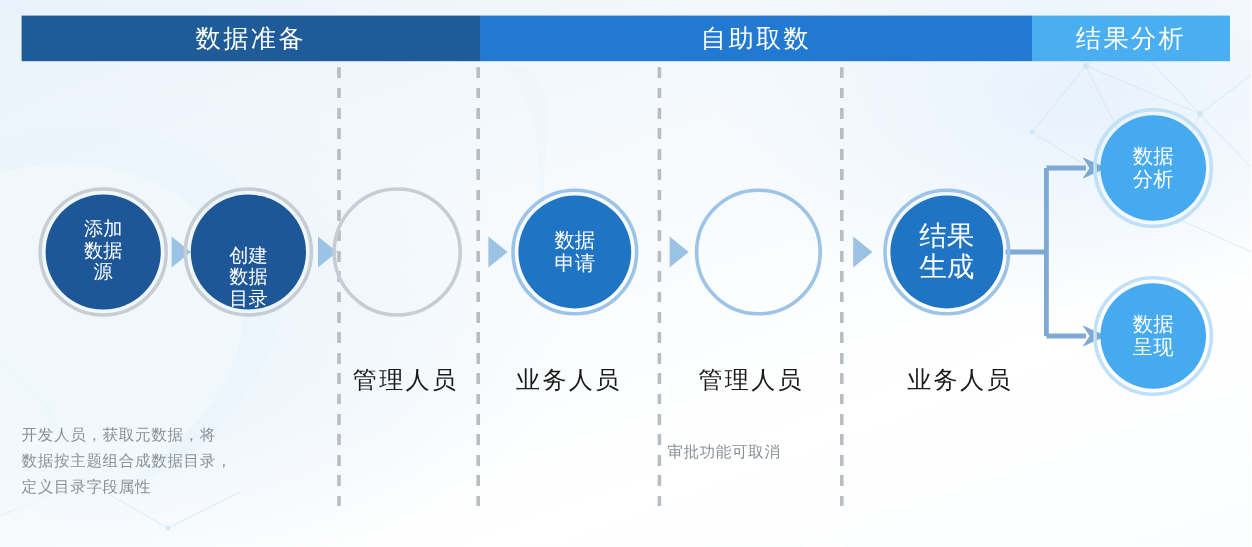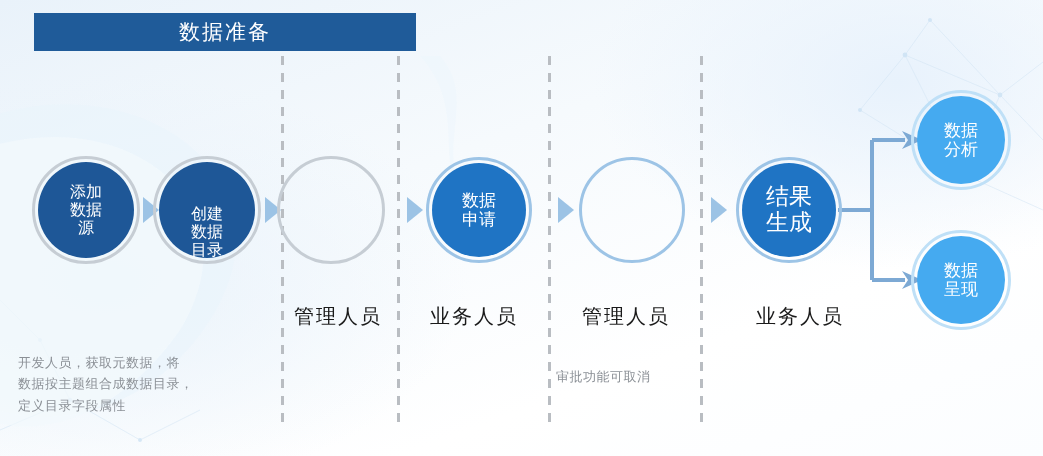--- a/index.html
+++ b/index.html
@@ -37,21 +37,21 @@
   .bg-swoosh {
     position: absolute;
     left: 0; top: 0;
     width: 1043px; height: 456px;
     opacity: .75;
   }
 
   
   .phase-bar {
     position: absolute;
-    left: 34px;
+    left: 18px;
     top: 13px;
     width: 1007px;
     height: 38px;
     display: flex;
     justify-content: space-between;
   }
   .phase {
     display: flex;
     align-items: center;
     justify-content: center;
@@ -169,20 +169,26 @@
   <svg class="bg-swoosh" viewBox="0 0 1043 456" preserveAspectRatio="none">
     <path d="M-20 120 C 140 60, 300 180, 210 320 C 140 430, 20 430, -20 400 Z" fill="#eaf4fc" opacity=".85"></path>
     <path d="M-20 150 C 120 100, 260 200, 180 330 C 110 430, 20 440, -20 415 Z" fill="#f3f9fd" opacity=".9"></path>
     <path d="M420 56 C 470 110, 430 170, 470 210 C 430 150, 480 100, 440 56 Z" fill="#eef6fc" opacity=".8"></path>
   </svg>
 
   <div class="phase-bar">
     <div class="phase phase-0" style="width:382px">
       <span>数据准备</span>
     </div>
+    <div class="phase phase-1" style="width:460px">
+      <span>自助取数</span>
+    </div>
+    <div class="phase phase-2" style="width:165px">
+      <span>结果分析</span>
+    </div>
   </div>
 
   <div class="divider" style="left:281px"></div>
   <div class="divider" style="left:397px"></div>
   <div class="divider" style="left:548px"></div>
   <div class="divider" style="left:700px"></div>
 
   <svg style="position:absolute;left:0;top:0;width:1043px;height:456px;">
     <g stroke="#7da9d4" stroke-width="4" fill="none">
       <path d="M838 210 L872 210"></path>

